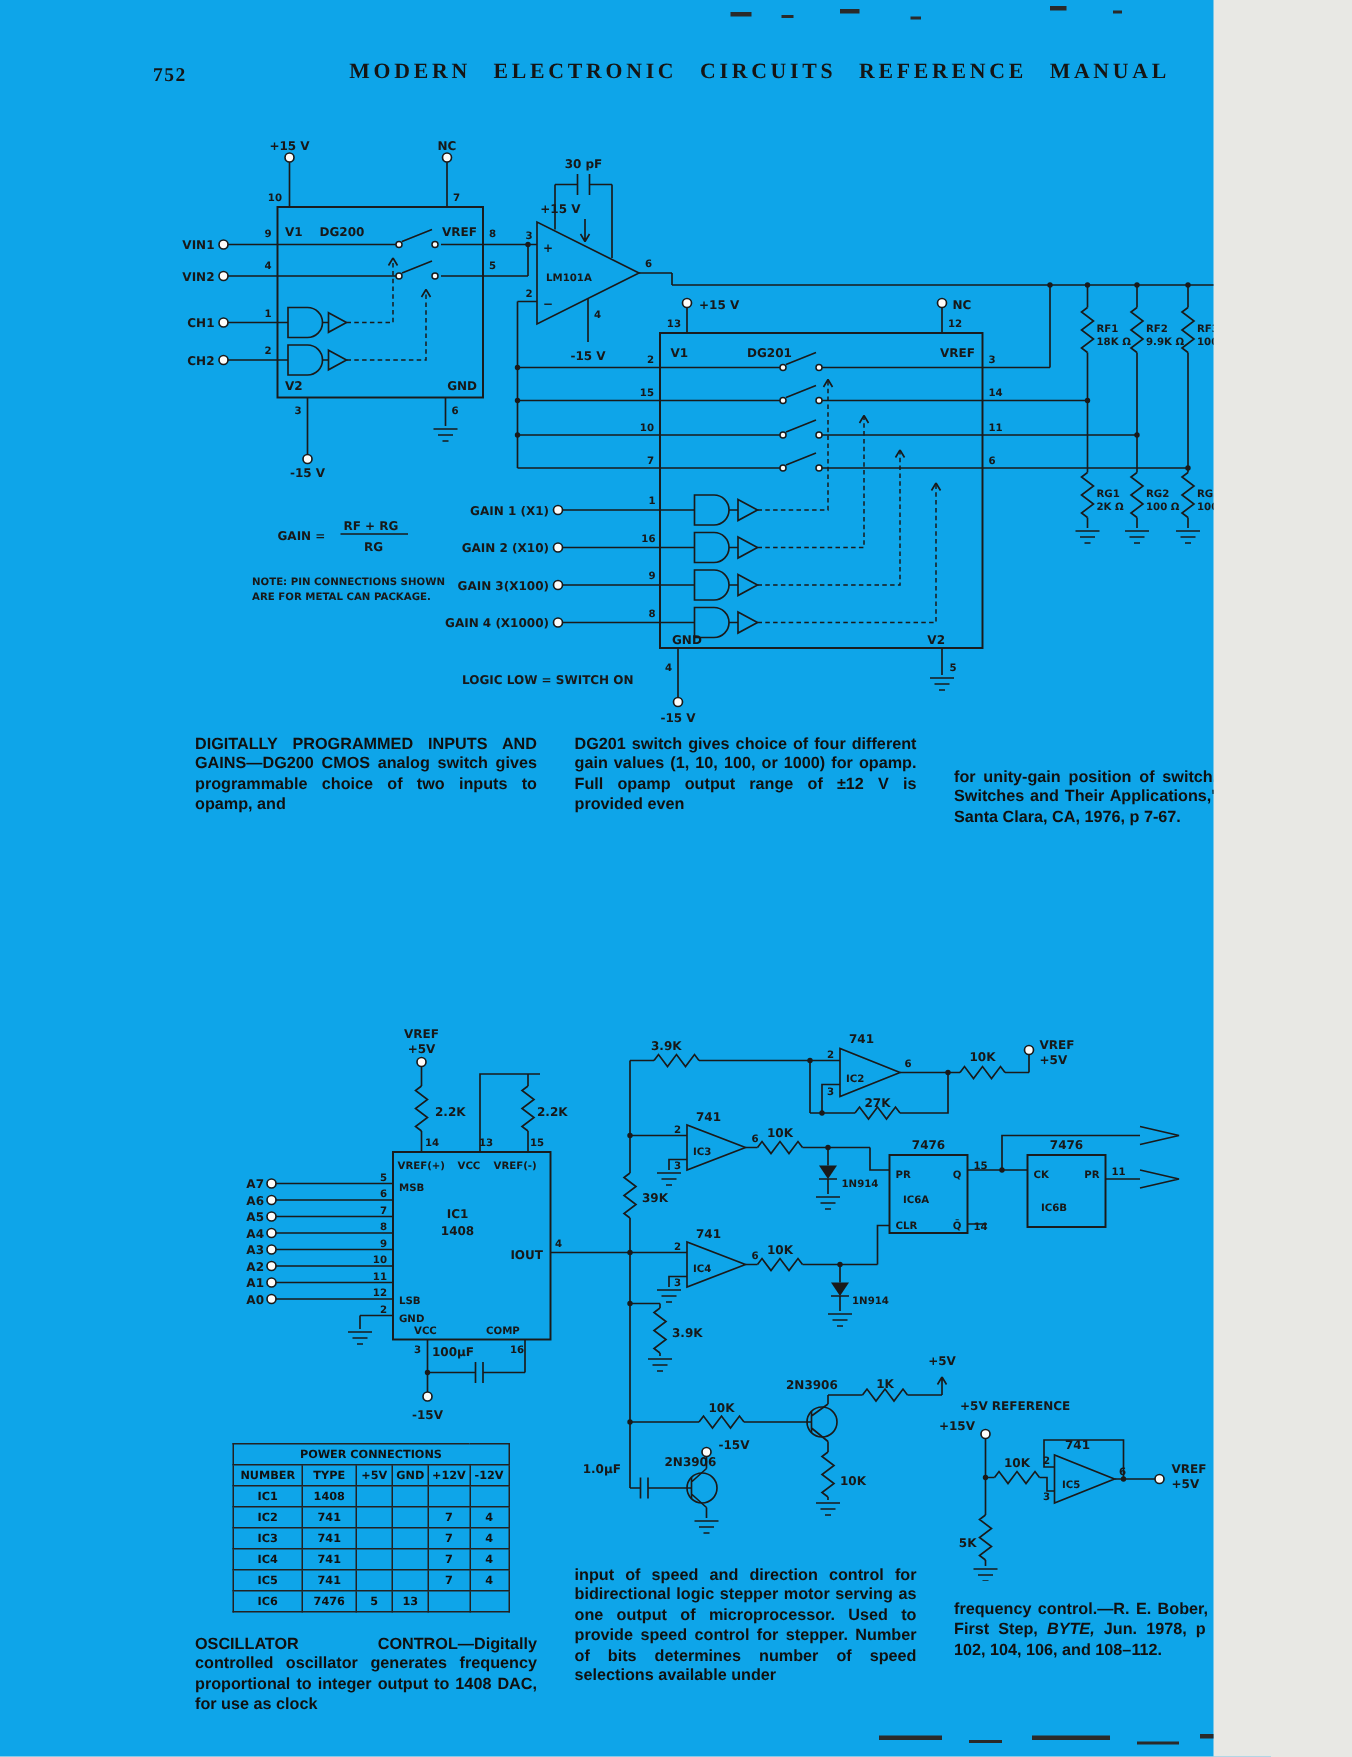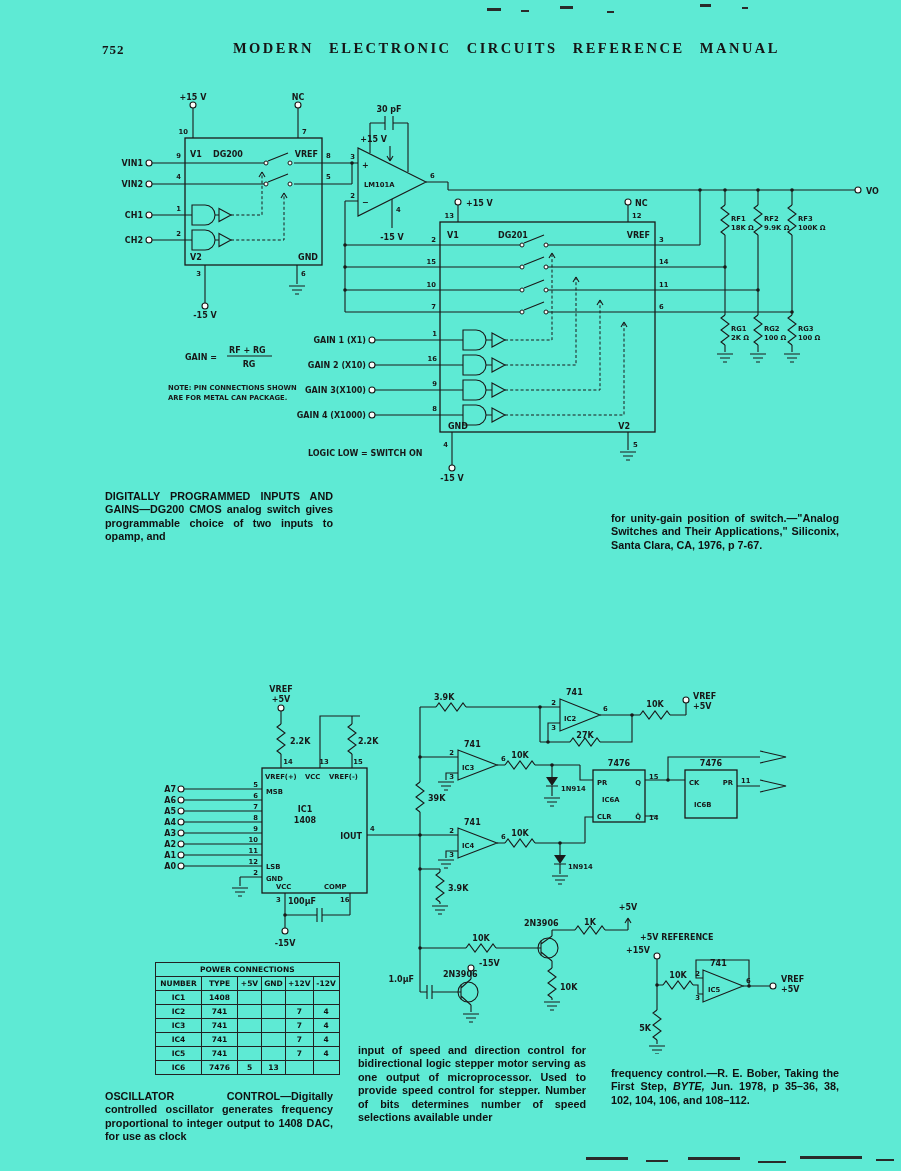--- a/index.html
+++ b/index.html
@@ -1,32 +1,32 @@
 <!DOCTYPE html>
 <html><head>
 <meta charset="utf-8">
 <style>
   html,body{margin:0;padding:0;background:#e8e8e4;}
-  .page{position:relative;width:901px;height:1171px;background:#5eead4;overflow:hidden;
+  .page{position:relative;width:809px;height:1171px;background:#0ea5e9;overflow:hidden;
         font-family:"Liberation Sans",sans-serif;color:#151515;}
   .pageno{position:absolute;left:102px;top:42px;font:bold 13px "Liberation Serif",serif;letter-spacing:1px;}
   .ptitle{position:absolute;left:160px;top:40px;width:620px;text-align:right;
           font:bold 14.5px "Liberation Serif",serif;letter-spacing:2.5px;word-spacing:9px;}
   .fig{position:absolute;left:0;}
   svg text{font-family:"DejaVu Sans",sans-serif;font-weight:bold;fill:#181818;}
   .t{font-size:8px;} .s{font-size:6.8px;}
   .m{text-anchor:middle;} .e{text-anchor:end;}
   .w{stroke:#1a1a1a;stroke-width:1.1;fill:none;}
   .bx{stroke:#1a1a1a;stroke-width:1.3;fill:none;}
   .wd{stroke:#1a1a1a;stroke-width:1;fill:none;stroke-dasharray:3 2.2;}
   .d{fill:#1a1a1a;}
   .c{fill:#fcfcfa;stroke:#1a1a1a;stroke-width:1;}
   .dio{fill:#1a1a1a;stroke:none;}
   .cap{position:absolute;width:228px;font:bold 10.8px/1.25 "Liberation Sans",sans-serif;
-       color:#101010;text-align:justify;}
+       color:#101010;text-align:justify;margin-left:25px;}
   .cap i{}
   .ptable{position:absolute;left:155px;top:962px;border-collapse:collapse;
           font:bold 7.5px "DejaVu Sans",sans-serif;color:#111;}
   .ptable td,.ptable th{border:1px solid #222;text-align:center;padding:2px 2px;height:9px;}
   .art{position:absolute;background:#2a2a2a;}
 </style>
 </head>
 <body>
 
 <div class="page">
@@ -232,20 +232,21 @@
     <text x="798" y="340" class="s">100 Ω</text>
 
     <text x="185" y="360" class="t">GAIN =</text>
     <text x="229" y="353" class="t">RF + RG</text>
     <text x="249" y="367" class="t m">RG</text>
     <text x="168" y="390" class="s">NOTE: PIN CONNECTIONS SHOWN</text>
     <text x="168" y="400" class="s">ARE FOR METAL CAN PACKAGE.</text>
   </svg>
 
   <div class="cap" style="left:105px;top:490px">DIGITALLY PROGRAMMED INPUTS AND GAINS—DG200 CMOS analog switch gives programmable choice of two inputs to opamp, and</div>
+  <div class="cap" style="left:358px;top:490px">DG201 switch gives choice of four different gain values (1, 10, 100, or 1000) for opamp. Full opamp output range of ±12 V is provided even</div>
   <div class="cap" style="left:611px;top:512px">for unity-gain position of switch.—"Analog Switches and Their Applications," Siliconix, Santa Clara, CA, 1976, p 7-67.</div>
 
   <svg class="fig" style="top:682px" width="901" height="372" viewBox="0 682 901 372">
 
     <g>
       <path class="w" d="M281,711 V724 M281,754 V768 M352,768 V754 M352,724 V716 M344,716 H360 M320,768 V716 H344
         M184,789 H262 M184,800 H262 M184,811 H262 M184,822 H262 M184,833 H262 M184,844 H262 M184,855 H262 M184,866 H262
         M262,877 H240 M240,877 V886
         M285,893 V928 M350,893 V915 M350,915 H322 M317,915 H285 M317,908 V922 M322,908 V922
         M367,835 H458 M420,707 V782 M420,812 V992

